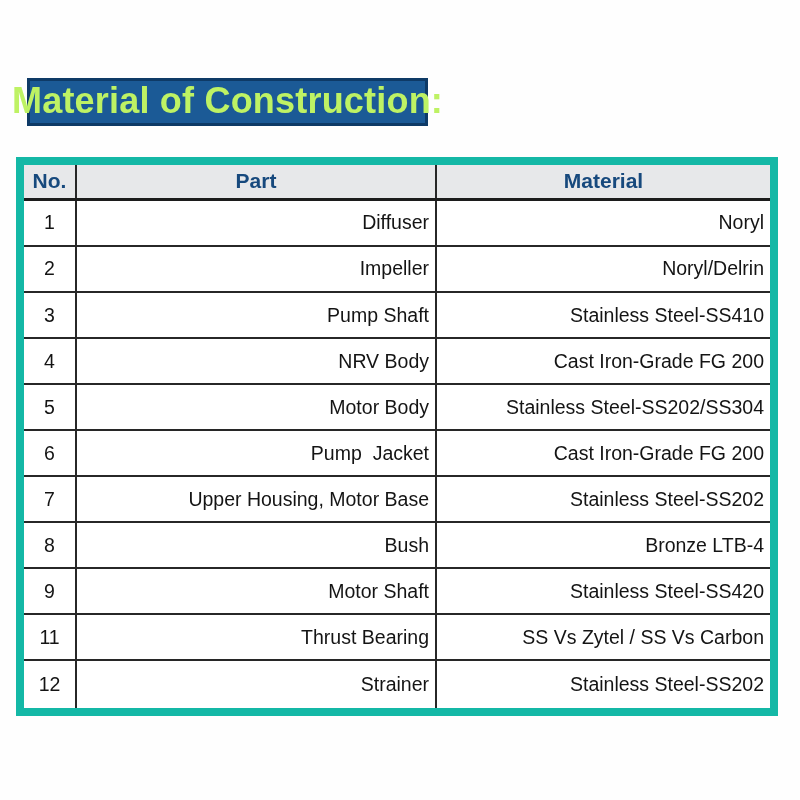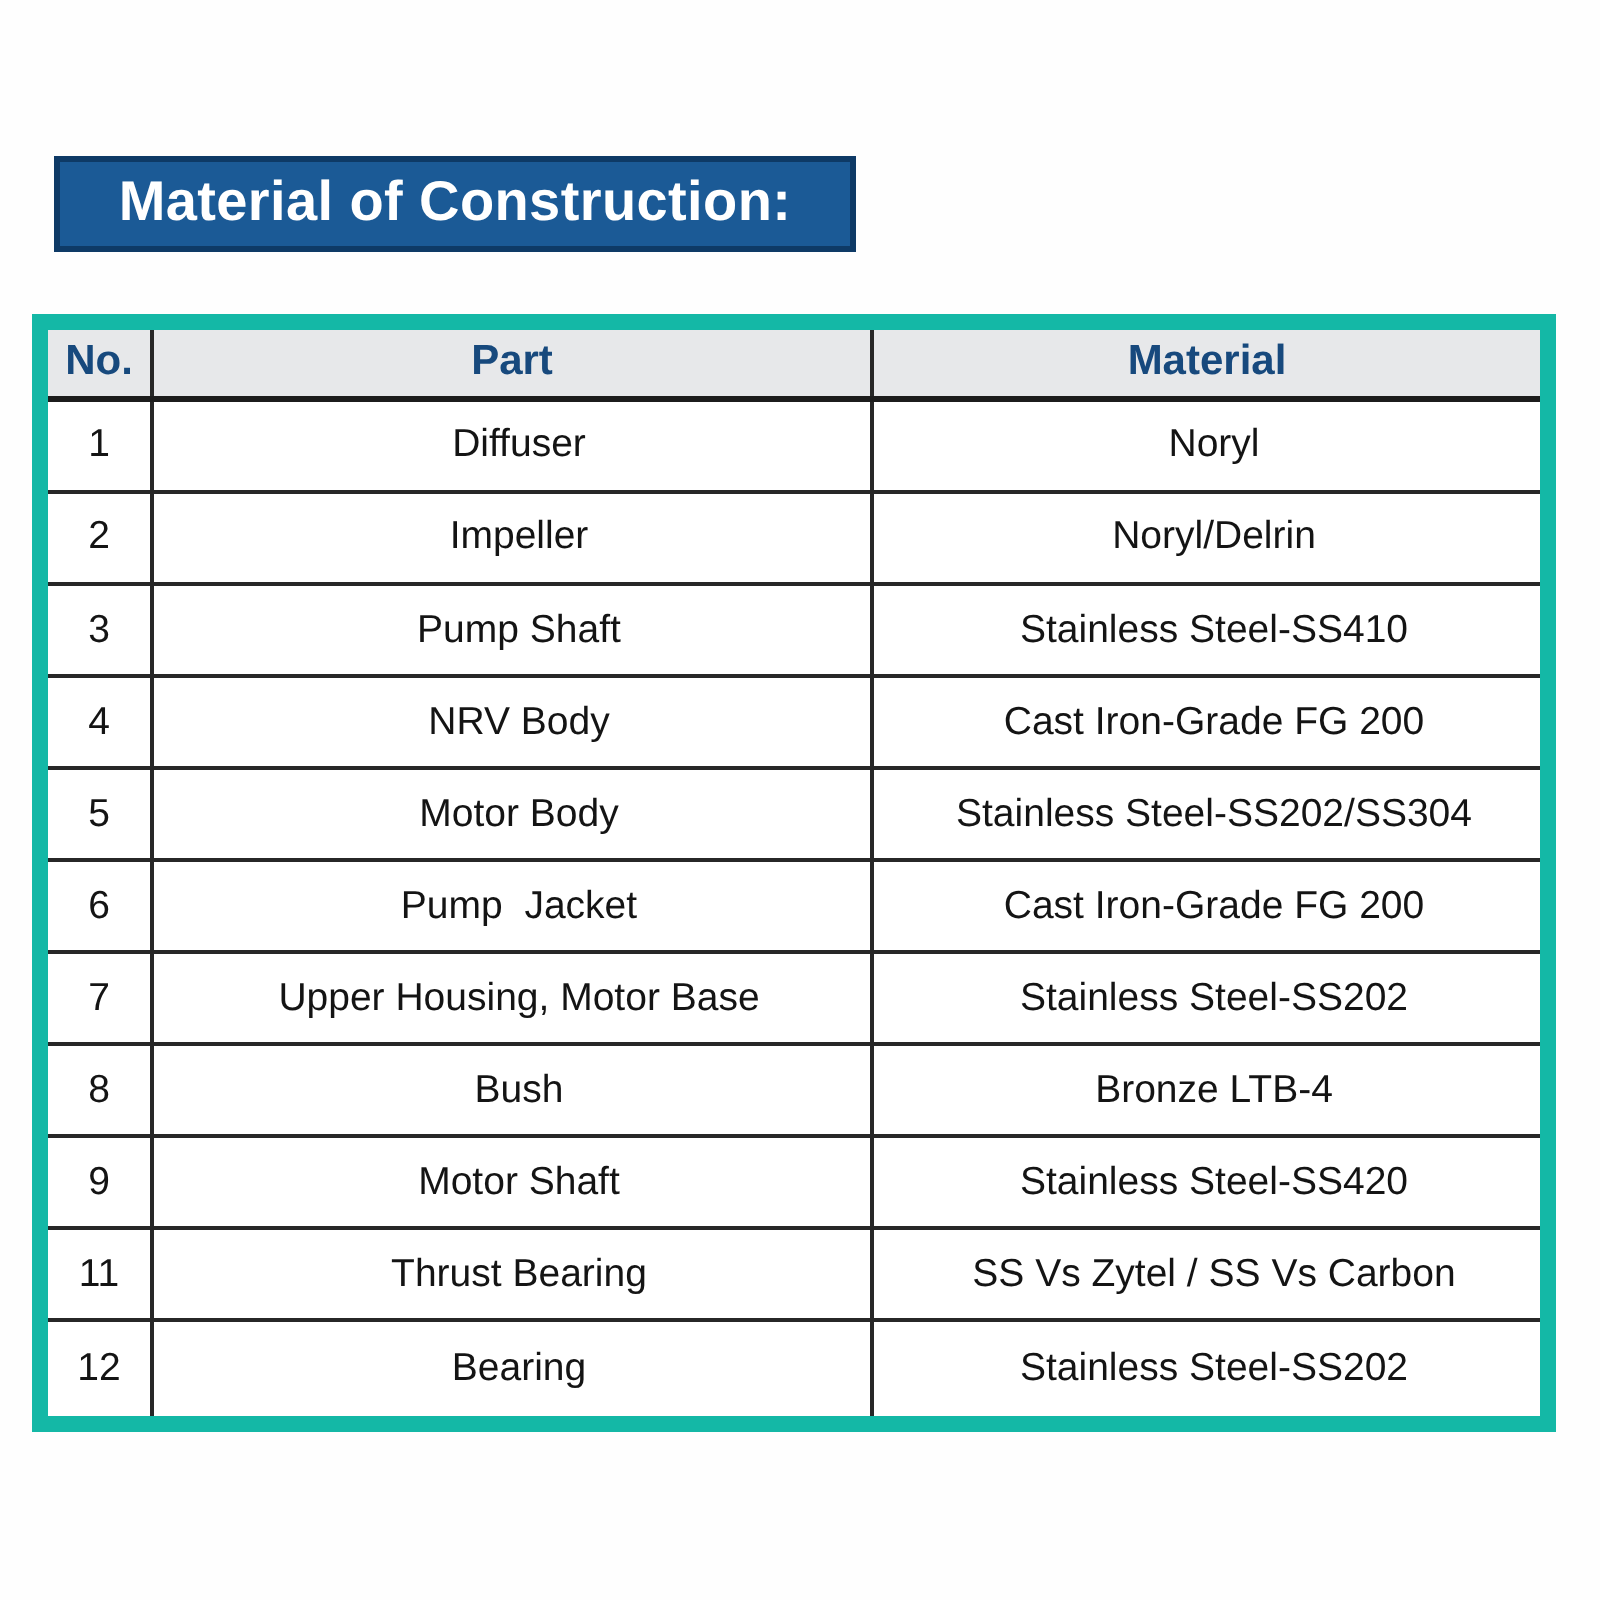--- a/index.html
+++ b/index.html
@@ -24,22 +24,22 @@
     width: 401px;
     height: 48px;
     box-sizing: border-box;
     background: #1b5a96;
     border: 3px solid #0e3a66;
     display: flex;
     align-items: center;
     justify-content: center;
   }
   .title-banner span {
-    color: #ffffff;
-    font-size: 28px;
+    color: #bef264;
+    font-size: 36px;
     font-weight: bold;
     letter-spacing: 0.2px;
     white-space: nowrap;
     padding-bottom: 2px;
     text-align: right;
   }
   table.spec-table {
     position: absolute;
     left: 16px;
     top: 157px;
@@ -72,21 +72,21 @@
     color: #141414;
     font-size: 19.5px;
     background: #ffffff;
   }
   .spec-table td.no-cell {
     text-align: center;
     padding: 0 2px;
   }
   .spec-table td.part-cell,
   .spec-table td.material-cell {
-    text-align: center;
+    text-align: right;
     padding: 0 6px 0 13px;
     white-space: pre-wrap;
   }
 </style>
 </head>
 <body>
 
 <div class="canvas">
 
   <div class="title-banner">
@@ -152,19 +152,19 @@
         <td class="part-cell">Motor Shaft</td>
         <td class="material-cell">Stainless Steel-SS420</td>
       </tr>
       <tr>
         <td class="no-cell">11</td>
         <td class="part-cell">Thrust Bearing</td>
         <td class="material-cell">SS Vs Zytel / SS Vs Carbon</td>
       </tr>
       <tr>
         <td class="no-cell">12</td>
-        <td class="part-cell">Bearing</td>
+        <td class="part-cell">Strainer</td>
         <td class="material-cell">Stainless Steel-SS202</td>
       </tr>
     </tbody>
   </table>
 
 </div>
 
 </body></html>

